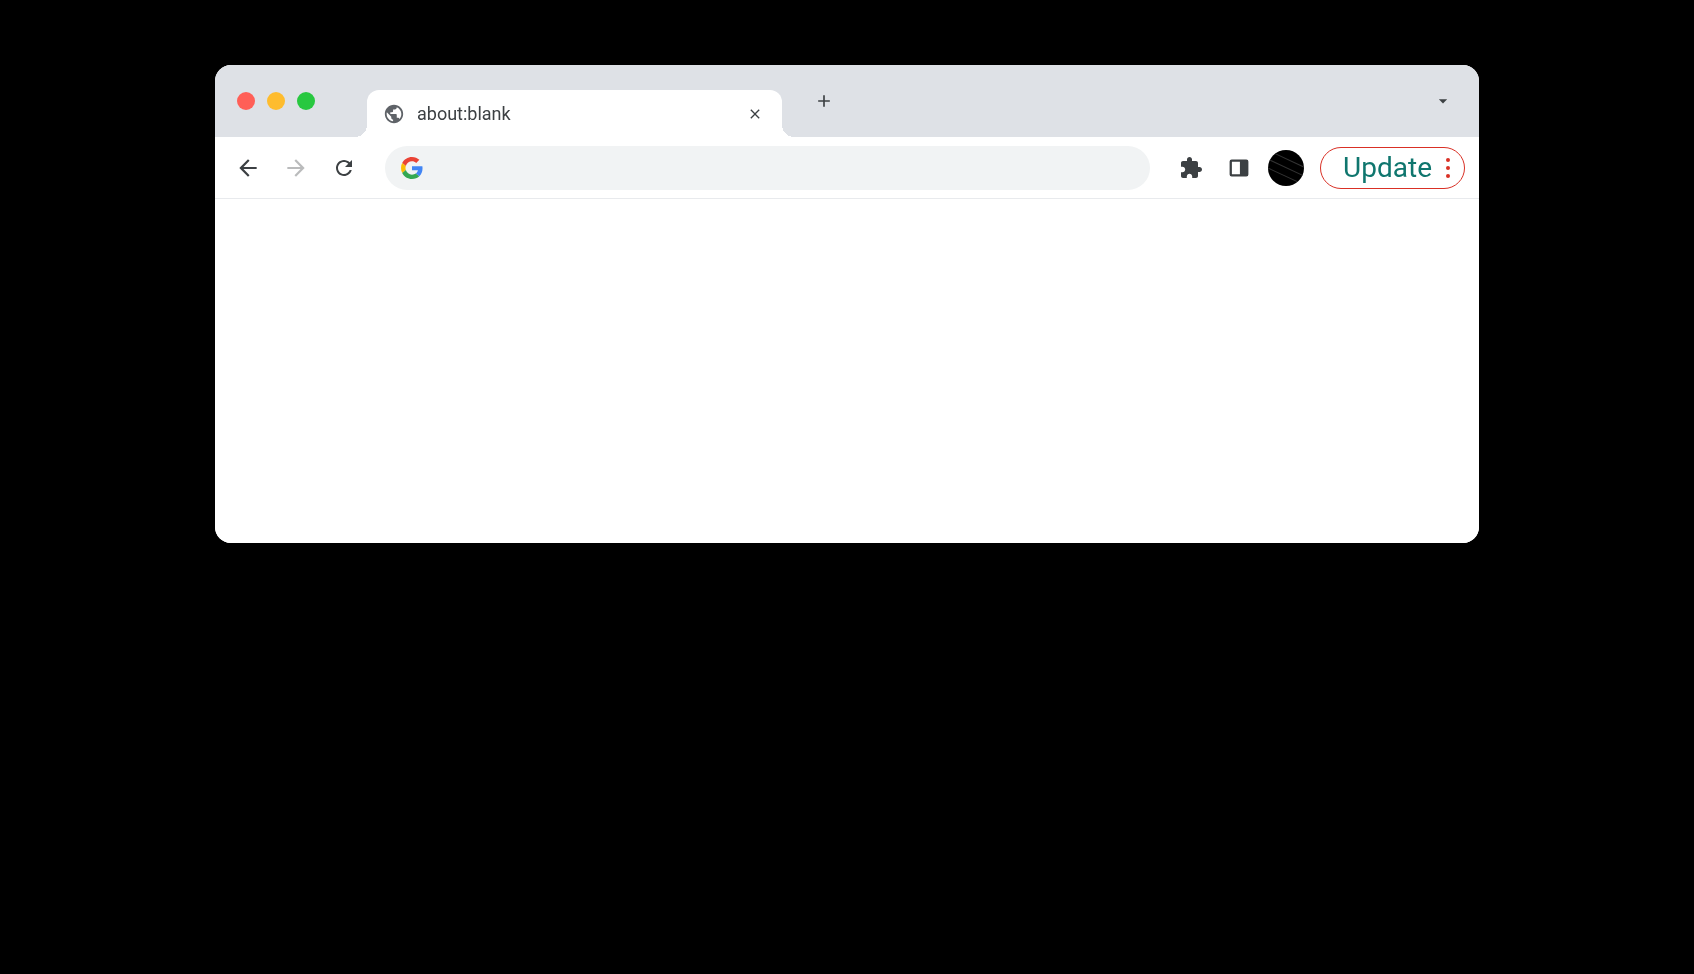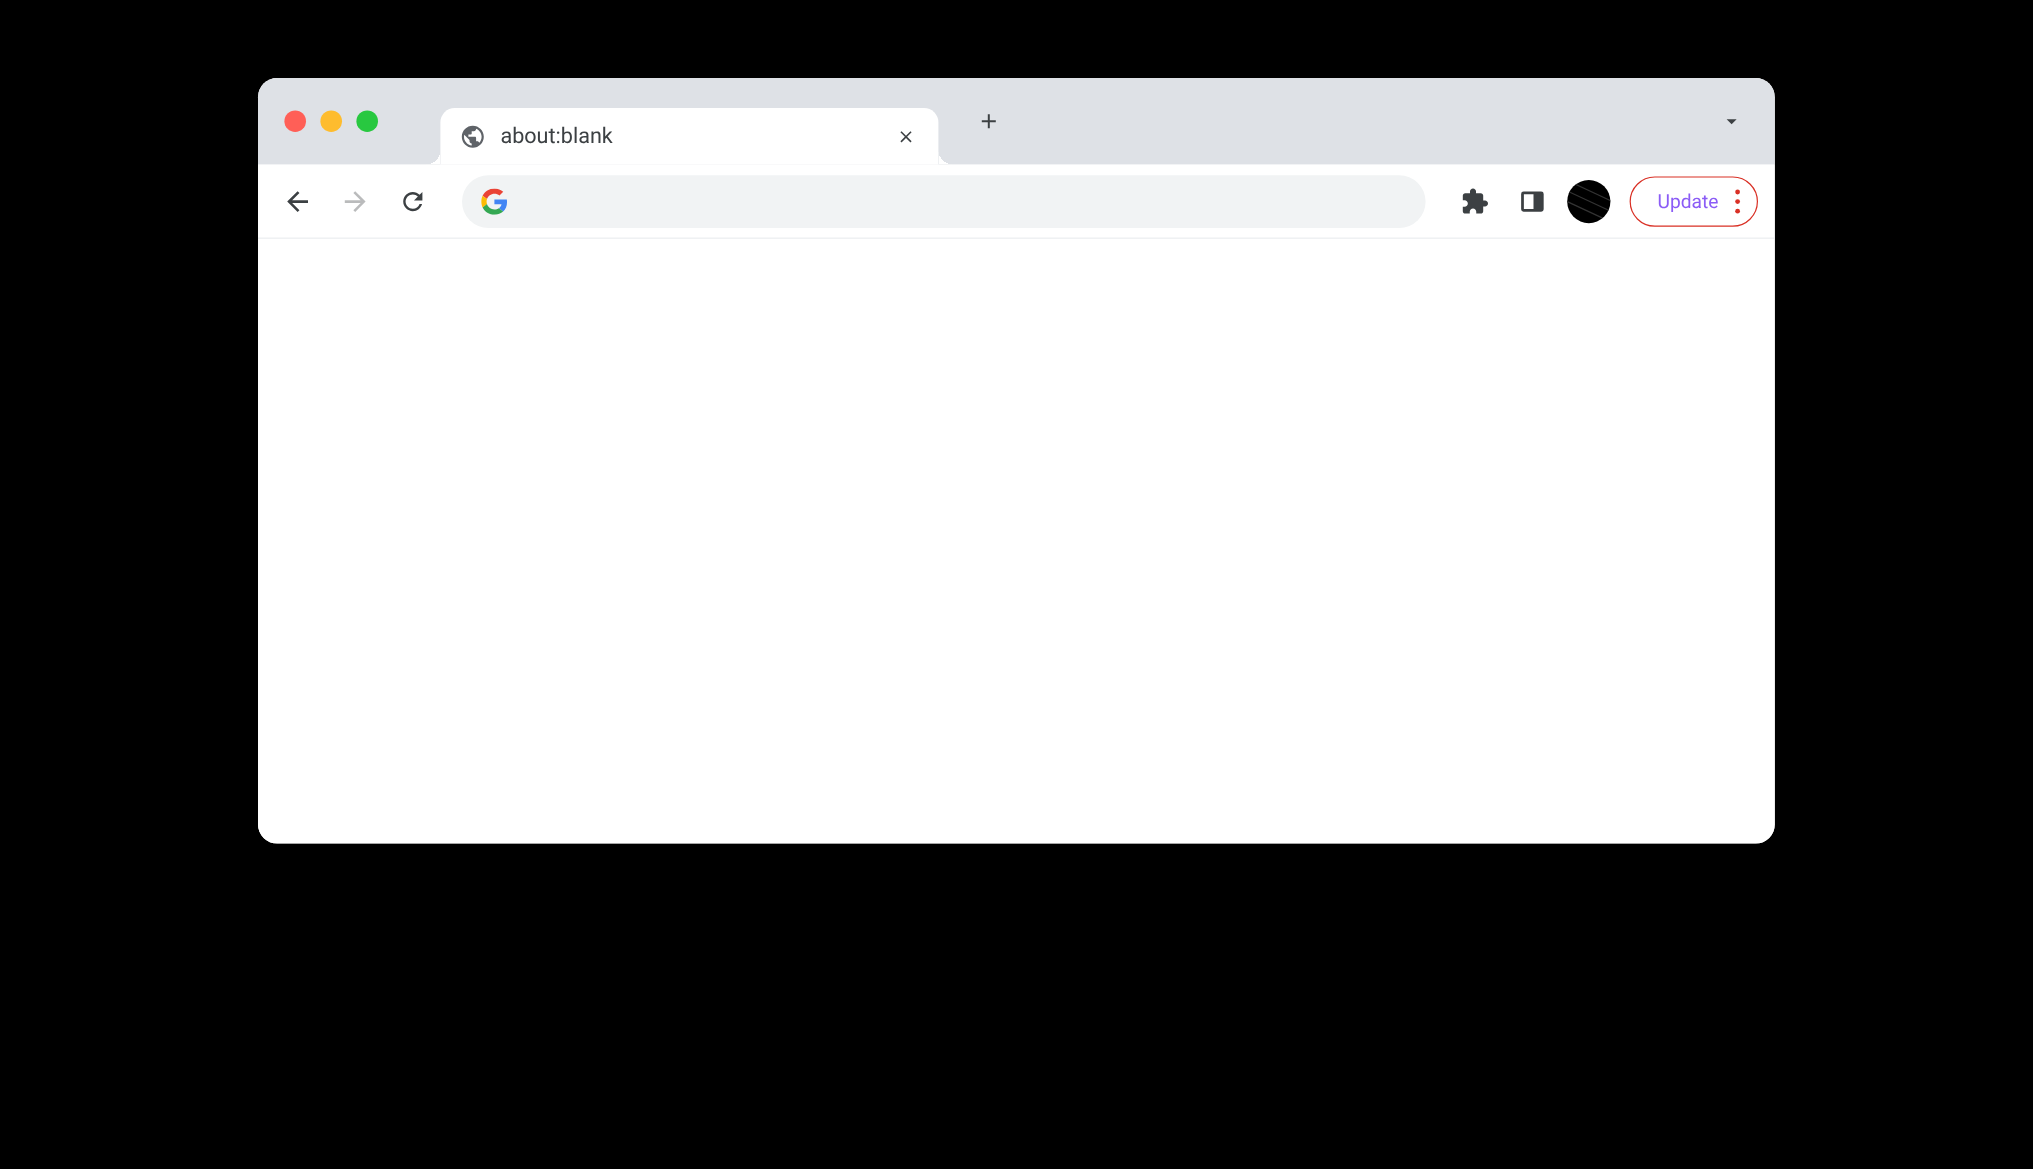--- a/index.html
+++ b/index.html
@@ -12,21 +12,21 @@
       height: 974px;
       background: #000000;
       font-family: -apple-system, BlinkMacSystemFont, "Segoe UI", Roboto, sans-serif;
       display: flex;
       align-items: flex-start;
       justify-content: center;
       padding-top: 65px;
     }
     .browser-window {
       width: 1264px;
-      height: 638px;
+      height: 478px;
       background: #ffffff;
       border-radius: 16px;
       overflow: hidden;
       display: flex;
       flex-direction: column;
       box-shadow: 0 10px 40px rgba(0,0,0,0.3);
     }
     .tab-bar {
       height: 72px;
       background: #dee1e6;
@@ -202,22 +202,22 @@
       align-items: center;
       height: 42px;
       padding: 0 14px 0 22px;
       border: 1.5px solid #d93025;
       border-radius: 21px;
       cursor: pointer;
       gap: 14px;
       margin-left: 6px;
     }
     .update-text {
-      color: #8b5cf6;
-      font-size: 16px;
+      color: #0f766e;
+      font-size: 28px;
       font-weight: 400;
     }
     .update-dots {
       display: flex;
       flex-direction: column;
       gap: 4px;
     }
     .update-dot {
       width: 4px;
       height: 4px;

